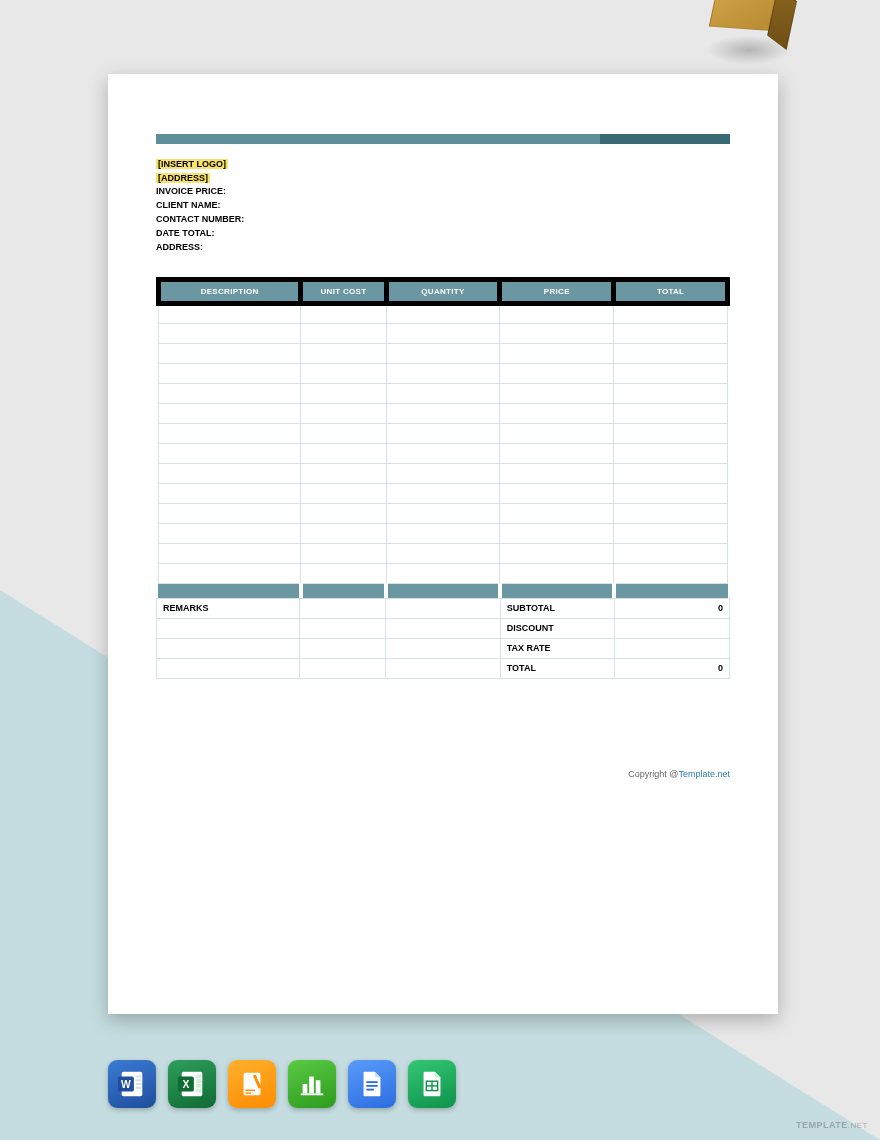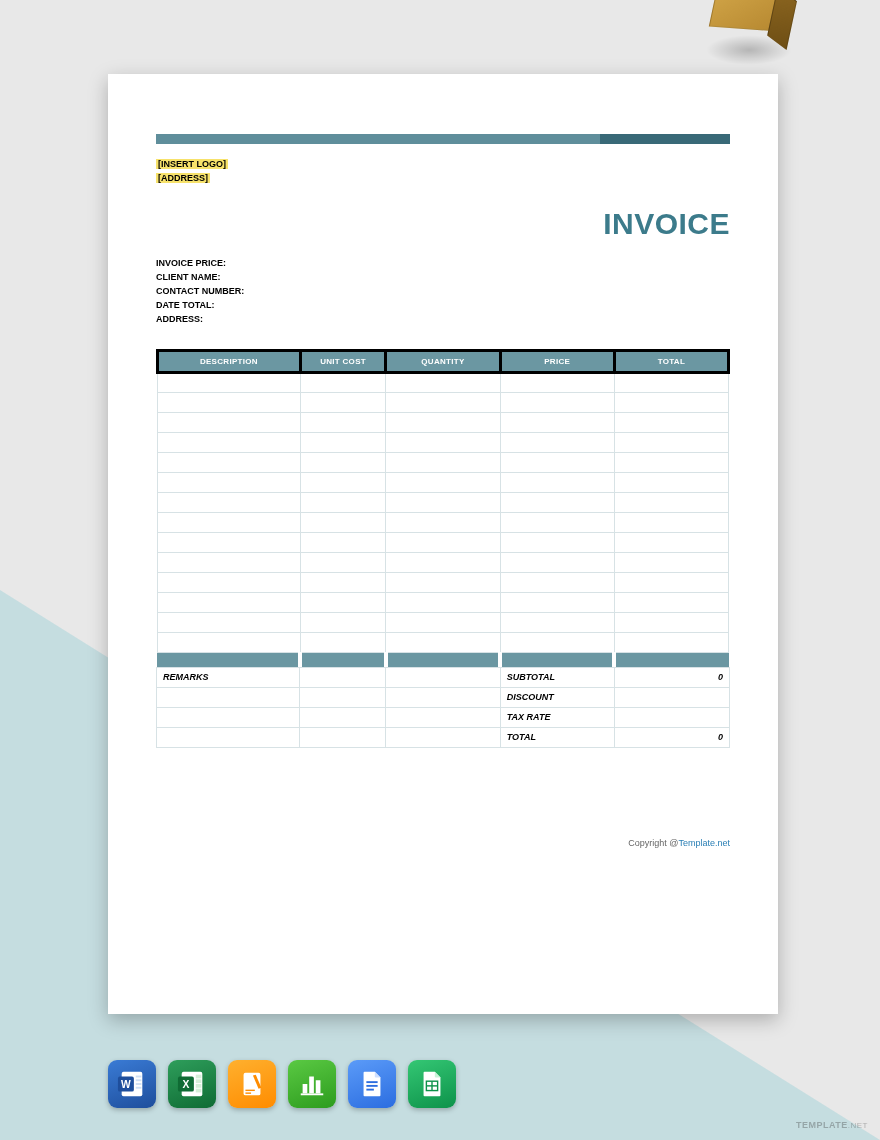--- a/index.html
+++ b/index.html
@@ -106,21 +106,21 @@
     width: 100%;
     border-collapse: collapse;
     font-size: 8.5px;
   }
   table.items th {
     background: #6b97a2;
     color: #fff;
     font-weight: bold;
     text-align: center;
     padding: 5px 4px;
-    border: 3px solid #000000;
+    border: 5px solid #000000;
     font-size: 8px;
     letter-spacing: .3px;
   }
   table.items td {
     border: 1px solid #d7e2e5;
     height: 20px;
     padding: 0 4px;
   }
   tr.spacer td {
     background: #6b97a2;
@@ -138,21 +138,20 @@
     border-collapse: collapse;
     font-size: 9px;
     margin-top: 0;
   }
   table.summary td {
     border: 1px solid #d7e2e5;
     height: 20px;
     padding: 2px 6px;
     font-weight: bold;
     background: #fff;
-    font-style: italic;
   }
   table.summary td.right { text-align: right; }
   .copyright {
     text-align: right;
     font-size: 9px;
     color: #666;
     margin-top: 90px;
   }
   .copyright .link { color: #2a7fb5; }
   .app-icons {
@@ -200,21 +199,20 @@
 </div>
 
 <div class="page">
   <div class="top-bar"></div>
 
   <div class="placeholders">
     <div><span>[INSERT LOGO]</span></div>
     <div><span>[ADDRESS]</span></div>
   </div>
 
-  <div class="invoice-title">INVOICE</div>
 
   <div class="meta">
     <div>INVOICE PRICE:</div>
     <div>CLIENT NAME:</div>
     <div>CONTACT NUMBER:</div>
     <div>DATE TOTAL:</div>
     <div>ADDRESS:</div>
   </div>
 
   <table class="items">

